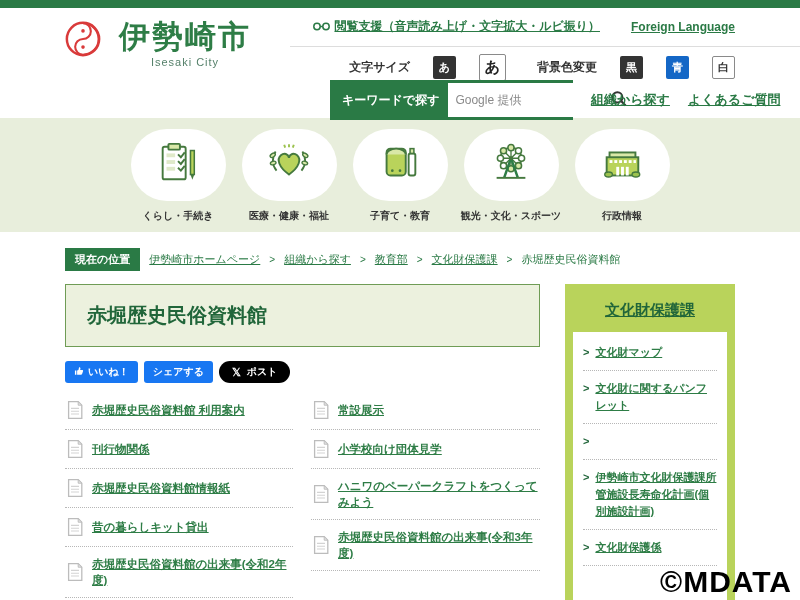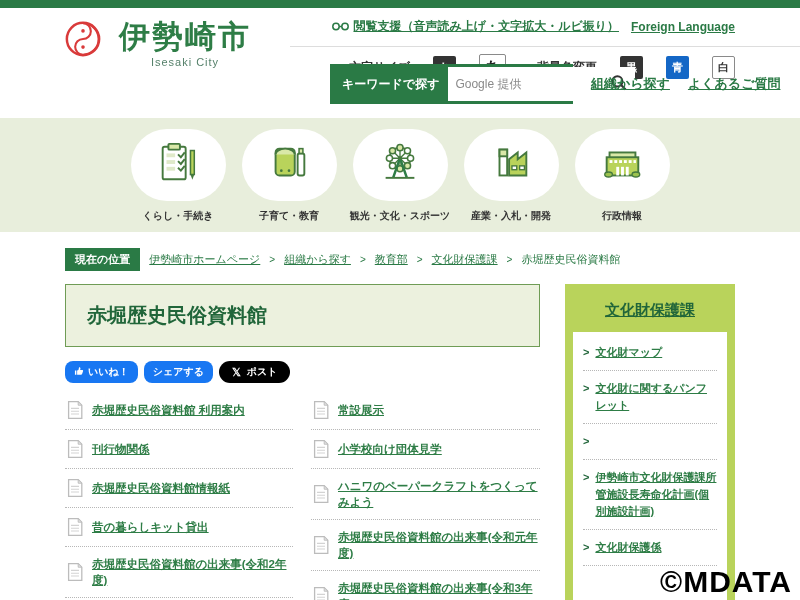--- a/index.html
+++ b/index.html
@@ -12,31 +12,31 @@
 
   
   .topbar { height:8px; background:#2a7a45; }
 
   
   .header { height:110px; position:relative; background:#fff; }
   .logo { position:absolute; left:64px; top:12px; display:flex; gap:17px; align-items:flex-start; }
   .logo-kanji { color:#2e7d46; font-size:31px; font-weight:bold; letter-spacing:2px; line-height:1.1; }
   .logo-en { font-size:11px; color:#55806a; text-align:center; letter-spacing:1px; margin-top:2px; }
   .hdr-divider { position:absolute; top:38px; left:290px; right:0; height:1px; background:#ddd; }
-  .hdr-row1 { position:absolute; top:10px; right:65px; display:flex; align-items:center; gap:12px; }
+  .hdr-row1 { position:absolute; top:10px; right:65px; display:flex; align-items:center; gap:31px; }
   .hdr-row1 a { color:#2a7a45; font-size:12px; font-weight:bold; text-decoration:underline; display:flex; align-items:center; gap:5px; }
   .hdr-row2 { position:absolute; top:46px; right:65px; display:flex; align-items:center; gap:23px; }
   .hdr-row2 .lbl { font-size:12px; color:#333; font-weight:bold; margin-left:8px; }
   .sqbtn { width:23px; height:23px; display:inline-flex; align-items:center; justify-content:center;
            font-size:11px; border-radius:2px; border:none; cursor:pointer; font-weight:bold; }
   .sq-dark { background:#333; color:#fff; }
   .sq-light { background:#fff; color:#222; border:1px solid #8a8a8a; width:27px; height:27px; font-size:15px; }
   .sq-blue { background:#1467c6; color:#fff; }
   .sq-white { background:#fff; color:#333; border:1px solid #8a8a8a; }
-  .hdr-row3 { position:absolute; top:56px; left:330px; display:flex; align-items:center; }
+  .hdr-row3 { position:absolute; top:72px; left:330px; display:flex; align-items:center; }
   .search-box { display:flex; background:#2a7a45; border:3px solid #2a7a45; width:243px; height:40px; }
   .search-label { color:#fff; font-size:12px; font-weight:bold; display:flex; align-items:center; padding:0 9px; white-space:nowrap; }
   .search-field { background:#fff; flex:1; display:flex; align-items:center; padding:8px 7px; }
   .search-field input { border:none; outline:none; flex:1; font-size:12px; min-width:10px; font-family:inherit; color:#333; }
   .search-field input::placeholder { color:#8a8a8a; }
   .search-links { display:flex; gap:18px; margin-left:18px; }
   .search-links a { color:#2a7a45; font-size:13px; font-weight:bold; text-decoration:underline; white-space:nowrap; }
 
   
   .navband { height:114px; background:#e8eedc; display:flex; justify-content:center; padding-top:11px; }
@@ -54,21 +54,21 @@
   .crumb-current { color:#2a7a45; white-space:nowrap; }
 
   .main-grid { display:flex; gap:25px; margin-top:13px; align-items:flex-start; }
   .main-col { width:475px; }
   .side-col { width:170px; }
 
   .title-box { background:#ecf1de; border:1px solid #6f9c55; padding:17px 21px; }
   .title-box h1 { font-size:20px; color:#21663a; font-weight:bold; }
 
   .social { display:flex; gap:6px; margin-top:14px; align-items:center; }
-  .btn-fb { background:#1877f2; color:#fff; font-size:10px; font-weight:bold; border:none; border-radius:8px;
+  .btn-fb { background:#1877f2; color:#fff; font-size:10px; font-weight:bold; border:none; border-radius:3px;
             padding:4px 9px; display:flex; align-items:center; gap:4px; cursor:pointer; }
   .btn-x { background:#000; color:#fff; font-size:10px; font-weight:bold; border:none; border-radius:11px;
            padding:4px 13px; display:flex; align-items:center; gap:6px; cursor:pointer; }
   .x-glyph { font-size:11px; font-weight:bold; }
 
   .links-grid { display:flex; gap:18px; margin-top:8px; }
   .links-colL { width:228px; } .links-colR { width:229px; }
   .link-row { display:flex; align-items:center; gap:9px; padding:9px 2px; border-bottom:1px dotted #b7b7b7; min-height:35px; }
   .link-row a { color:#2e7d46; font-size:11.5px; font-weight:bold; text-decoration:underline; line-height:1.4; }
   .doc-icon { flex:0 0 auto; display:flex; }
@@ -167,20 +167,36 @@
         <rect x="37" y="11" width="4" height="25" fill="#b9d35b" stroke="#45793e" stroke-width="1.6"></rect>
         <path d="M37 36 l2 5.5 l2 -5.5 z" fill="#45793e"></path>
       </svg></span>
       </div>
     <div class="nav-label">くらし・手続き</div>
   </div>
   <div class="nav-item">
     <div class="nav-oval">
         <span>
       <svg width="46" height="46" viewBox="0 0 48 48">
+        <path d="M24 36 C13 28 11 20 15.5 16 C19 13 23 14.5 24 18.5 C25 14.5 29 13 32.5 16 C37 20 35 28 24 36 Z" fill="#b9d35b" stroke="#45793e" stroke-width="2"></path>
+        <path d="M11 32 C6 26 6 18 10 12" fill="none" stroke="#45793e" stroke-width="2"></path>
+        <ellipse cx="7" cy="16" rx="3" ry="1.8" fill="#d9e8a8" stroke="#45793e" stroke-width="1.4" transform="rotate(-35 7 16)"></ellipse>
+        <ellipse cx="7.5" cy="24" rx="3" ry="1.8" fill="#d9e8a8" stroke="#45793e" stroke-width="1.4" transform="rotate(-15 7.5 24)"></ellipse>
+        <path d="M37 32 C42 26 42 18 38 12" fill="none" stroke="#45793e" stroke-width="2"></path>
+        <ellipse cx="41" cy="16" rx="3" ry="1.8" fill="#d9e8a8" stroke="#45793e" stroke-width="1.4" transform="rotate(35 41 16)"></ellipse>
+        <ellipse cx="40.5" cy="24" rx="3" ry="1.8" fill="#d9e8a8" stroke="#45793e" stroke-width="1.4" transform="rotate(15 40.5 24)"></ellipse>
+        <path d="M20 8 l-1 -3 M24 7.5 v-3 M28 8 l1 -3" stroke="#9cc24e" stroke-width="2"></path>
+      </svg></span>
+      </div>
+    <div class="nav-label">医療・健康・福祉</div>
+  </div>
+  <div class="nav-item">
+    <div class="nav-oval">
+        <span>
+      <svg width="46" height="46" viewBox="0 0 48 48">
         <rect x="10" y="9" width="20" height="28" rx="4" fill="#b9d35b" stroke="#45793e" stroke-width="2"></rect>
         <path d="M10 15 a10 6 0 0 1 20 0" fill="#d9e8a8" stroke="#45793e" stroke-width="2"></path>
         <circle cx="16" cy="32" r="1.4" fill="#45793e"></circle>
             <circle cx="24" cy="32" r="1.4" fill="#45793e"></circle>
         <rect x="33" y="14" width="7" height="23" rx="2" fill="#fff" stroke="#45793e" stroke-width="2"></rect>
         <rect x="34.5" y="9" width="4" height="5" fill="#d9e8a8" stroke="#45793e" stroke-width="1.6"></rect>
       </svg></span>
       </div>
     <div class="nav-label">子育て・教育</div>
   </div>
@@ -197,33 +213,20 @@
         <circle cx="31.8" cy="11.2" r="3.2" fill="#fff" stroke="#45793e" stroke-width="1.6"></circle>
         <circle cx="31.8" cy="26.8" r="3.2" fill="#d9e8a8" stroke="#45793e" stroke-width="1.6"></circle>
         <circle cx="16.2" cy="11.2" r="3.2" fill="#d9e8a8" stroke="#45793e" stroke-width="1.6"></circle>
         <circle cx="16.2" cy="26.8" r="3.2" fill="#fff" stroke="#45793e" stroke-width="1.6"></circle>
         <path d="M24 19 L17 39 M24 19 L31 39" stroke="#2e7d46" stroke-width="2.6"></path>
         <path d="M9 39.5 H39" stroke="#45793e" stroke-width="2"></path>
         <circle cx="24" cy="19" r="2" fill="#45793e"></circle>
       </svg></span>
       </div>
     <div class="nav-label">観光・文化・スポーツ</div>
-  </div>
-  <div class="nav-item">
-    <div class="nav-oval">
-        <span>
-      <svg width="46" height="46" viewBox="0 0 48 48">
-        <rect x="12" y="10" width="8" height="27" fill="#fff" stroke="#45793e" stroke-width="2"></rect>
-        <rect x="12" y="10" width="8" height="7" fill="#d9e8a8" stroke="#45793e" stroke-width="2"></rect>
-        <path d="M22 37 V20 L31 13 V20 L40 13 V37 Z" fill="#b9d35b" stroke="#45793e" stroke-width="2"></path>
-        <rect x="25" y="27" width="5" height="4" fill="#fff" stroke="#45793e" stroke-width="1.4"></rect>
-        <rect x="33" y="27" width="5" height="4" fill="#fff" stroke="#45793e" stroke-width="1.4"></rect>
-      </svg></span>
-      </div>
-    <div class="nav-label">産業・入札・開発</div>
   </div>
   <div class="nav-item">
     <div class="nav-oval">
         <span>
       <svg width="46" height="46" viewBox="0 0 48 48">
         <rect x="11" y="13" width="27" height="7" fill="#d9e8a8" stroke="#45793e" stroke-width="2"></rect>
         <rect x="8" y="18" width="33" height="19" fill="#b9d35b" stroke="#45793e" stroke-width="2"></rect>
         <g fill="#fff">
               <rect x="11" y="21" width="3" height="3"></rect>
               <rect x="16" y="21" width="3" height="3"></rect>
@@ -375,30 +378,20 @@
               <span class="doc-icon">
                 <svg width="16" height="20" viewBox="0 0 20 24">
                   <path d="M2 1.5 h12 l4.5 4.5 v16.5 h-16.5 z" fill="#fff" stroke="#bcbcbc" stroke-width="1.6"></path>
                   <path d="M14 1.5 l4.5 4.5 h-4.5 z" fill="#e6e6e6" stroke="#bcbcbc" stroke-width="1.2"></path>
                   <path d="M5 10 h10 M5 13.5 h10 M5 17 h10" stroke="#d3d3d3" stroke-width="1.4"></path>
                 </svg>
               </span>
               <a>ハニワのペーパークラフトをつくってみよう</a>
             </div>
 
-            <div class="link-row">
-              <span class="doc-icon">
-                <svg width="16" height="20" viewBox="0 0 20 24">
-                  <path d="M2 1.5 h12 l4.5 4.5 v16.5 h-16.5 z" fill="#fff" stroke="#bcbcbc" stroke-width="1.6"></path>
-                  <path d="M14 1.5 l4.5 4.5 h-4.5 z" fill="#e6e6e6" stroke="#bcbcbc" stroke-width="1.2"></path>
-                  <path d="M5 10 h10 M5 13.5 h10 M5 17 h10" stroke="#d3d3d3" stroke-width="1.4"></path>
-                </svg>
-              </span>
-              <a>赤堀歴史民俗資料館の出来事(令和元年度)</a>
-            </div>
 
             <div class="link-row">
               <span class="doc-icon">
                 <svg width="16" height="20" viewBox="0 0 20 24">
                   <path d="M2 1.5 h12 l4.5 4.5 v16.5 h-16.5 z" fill="#fff" stroke="#bcbcbc" stroke-width="1.6"></path>
                   <path d="M14 1.5 l4.5 4.5 h-4.5 z" fill="#e6e6e6" stroke="#bcbcbc" stroke-width="1.2"></path>
                   <path d="M5 10 h10 M5 13.5 h10 M5 17 h10" stroke="#d3d3d3" stroke-width="1.4"></path>
                 </svg>
               </span>
               <a>赤堀歴史民俗資料館の出来事(令和3年度)</a>

